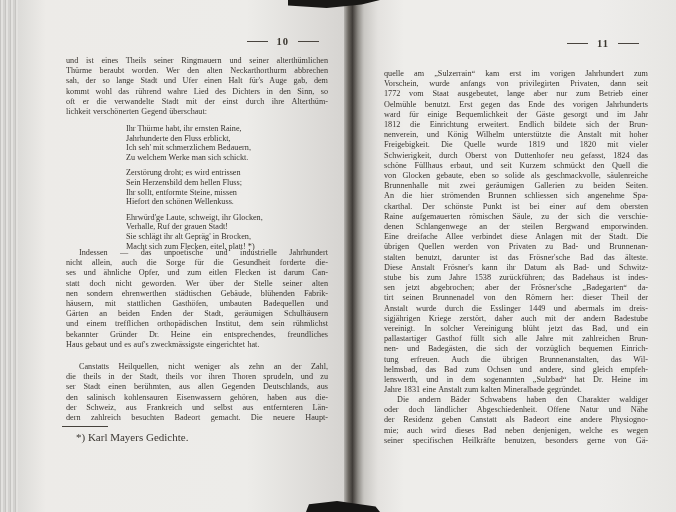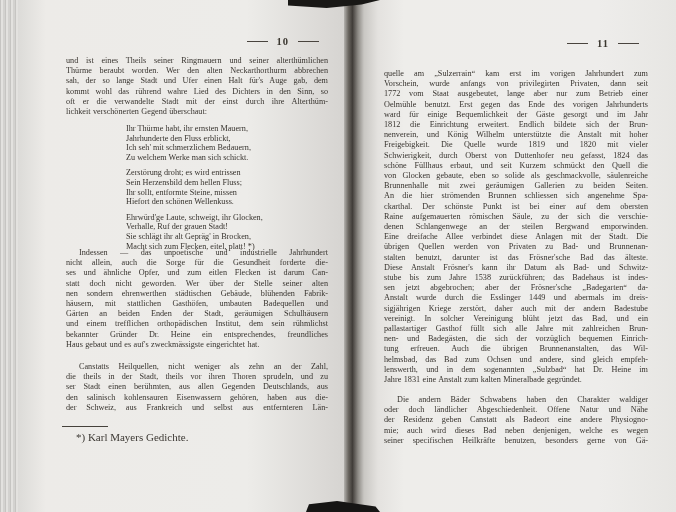--- a/index.html
+++ b/index.html
@@ -83,21 +83,21 @@
       <div class="jline">und ist eines Theils seiner Ringmauern und seiner alterthümlichen</div>
       <div class="jline">Thürme beraubt worden.  Wer den alten Neckarthorthurm abbrechen</div>
       <div class="jline">sah, der so lange Stadt und Ufer einen Halt für's Auge gab, dem</div>
       <div class="jline">kommt wohl das rührend wahre Lied des Dichters in den Sinn, so</div>
       <div class="jline">oft er die verwandelte Stadt mit der einst durch ihre Alterthüm-</div>
       <div class="jline end">lichkeit verschönerten Gegend überschaut:</div>
     </div>
 
   <div class="poem" style="top:124px;">
     <div class="stanza">
-        <div class="pline">Ihr Thürme habt, ihr ernsten Mauern,</div>
+        <div class="pline">Ihr Thürme habt, ihr ernsten Raine,</div>
         <div class="pline">Jahrhunderte den Fluss erblickt,</div>
         <div class="pline">Ich seh' mit schmerzlichem Bedauern,</div>
         <div class="pline">Zu welchem Werke man sich schickt.</div>
       </div>
     <div class="stanza">
         <div class="pline">Zerstörung droht; es wird entrissen</div>
         <div class="pline">Sein Herzensbild dem hellen Fluss;</div>
         <div class="pline">Ihr sollt, entformte Steine, missen</div>
         <div class="pline">Hiefort den schönen Wellenkuss.</div>
       </div>
@@ -121,20 +121,21 @@
       <div class="jline">bekannter Gründer Dr. Heine ein entsprechendes, freundliches</div>
       <div class="jline end">Haus gebaut und es auf's zweckmässigste eingerichtet hat.</div>
     </div>
 
   <div class="para" style="top:362px;">
       <div class="jline indent">Canstatts Heilquellen, nicht weniger als zehn an der Zahl,</div>
       <div class="jline">die theils in der Stadt, theils vor ihren Thoren sprudeln, und zu</div>
       <div class="jline">ser Stadt einen berühmten, aus allen Gegenden Deutschlands, aus</div>
       <div class="jline">den salinisch kohlensauren Eisenwassern gehören, haben aus die-</div>
       <div class="jline">der Schweiz, aus Frankreich und selbst aus entfernteren Län-</div>
+      <div class="jline">dern zahlreich besuchten Badeort gemacht.  Die neuere Haupt-</div>
     </div>
 
   <div class="footrule" style="top:426px;"></div>
   <div class="footnote" style="top:431px;">*) Karl Mayers Gedichte.</div>
 </div>
 
 <div class="col col-right">
   <div class="folio" style="top:38px;">
     <span class="dash"></span><span>11</span><span class="dash"></span>
   </div>
@@ -155,20 +156,21 @@
       <div class="jline">An die hier strömenden Brunnen schliessen sich angenehme Spa-</div>
       <div class="jline">ckarthal.  Der schönste Punkt ist bei einer auf dem obersten</div>
       <div class="jline">Raine aufgemauerten römischen Säule, zu der sich die verschie-</div>
       <div class="jline">denen Schlangenwege an der steilen Bergwand emporwinden.</div>
       <div class="jline">Eine dreifache Allee verbindet diese Anlagen mit der Stadt.  Die</div>
       <div class="jline">übrigen Quellen werden von Privaten zu Bad- und Brunnenan-</div>
       <div class="jline">stalten benutzt, darunter ist das Frösner'sche Bad das älteste.</div>
       <div class="jline">Diese Anstalt Frösner's kann ihr Datum als Bad- und Schwitz-</div>
       <div class="jline">stube bis zum Jahre 1538 zurückführen; das Badehaus ist indes-</div>
       <div class="jline">sen jetzt abgebrochen; aber der Frösner'sche „Badegarten“ da-</div>
+      <div class="jline">tirt seinen Brunnenadel von den Römern her: dieser Theil der</div>
       <div class="jline">Anstalt wurde durch die Esslinger 1449 und abermals im dreis-</div>
       <div class="jline">sigjährigen Kriege zerstört, daher auch mit der andern Badestube</div>
       <div class="jline">vereinigt.  In solcher Vereinigung blüht jetzt das Bad, und ein</div>
       <div class="jline">pallastartiger Gasthof füllt sich alle Jahre mit zahlreichen Brun-</div>
       <div class="jline">nen- und Badegästen, die sich der vorzüglich bequemen Einrich-</div>
       <div class="jline">tung erfreuen.  Auch die übrigen Brunnenanstalten, das Wil-</div>
       <div class="jline">helmsbad, das Bad zum Ochsen und andere, sind gleich empfeh-</div>
       <div class="jline">lenswerth, und in dem sogenannten „Sulzbad“ hat Dr. Heine im</div>
       <div class="jline end">Jahre 1831 eine Anstalt zum kalten Mineralbade gegründet.</div>
     </div>

